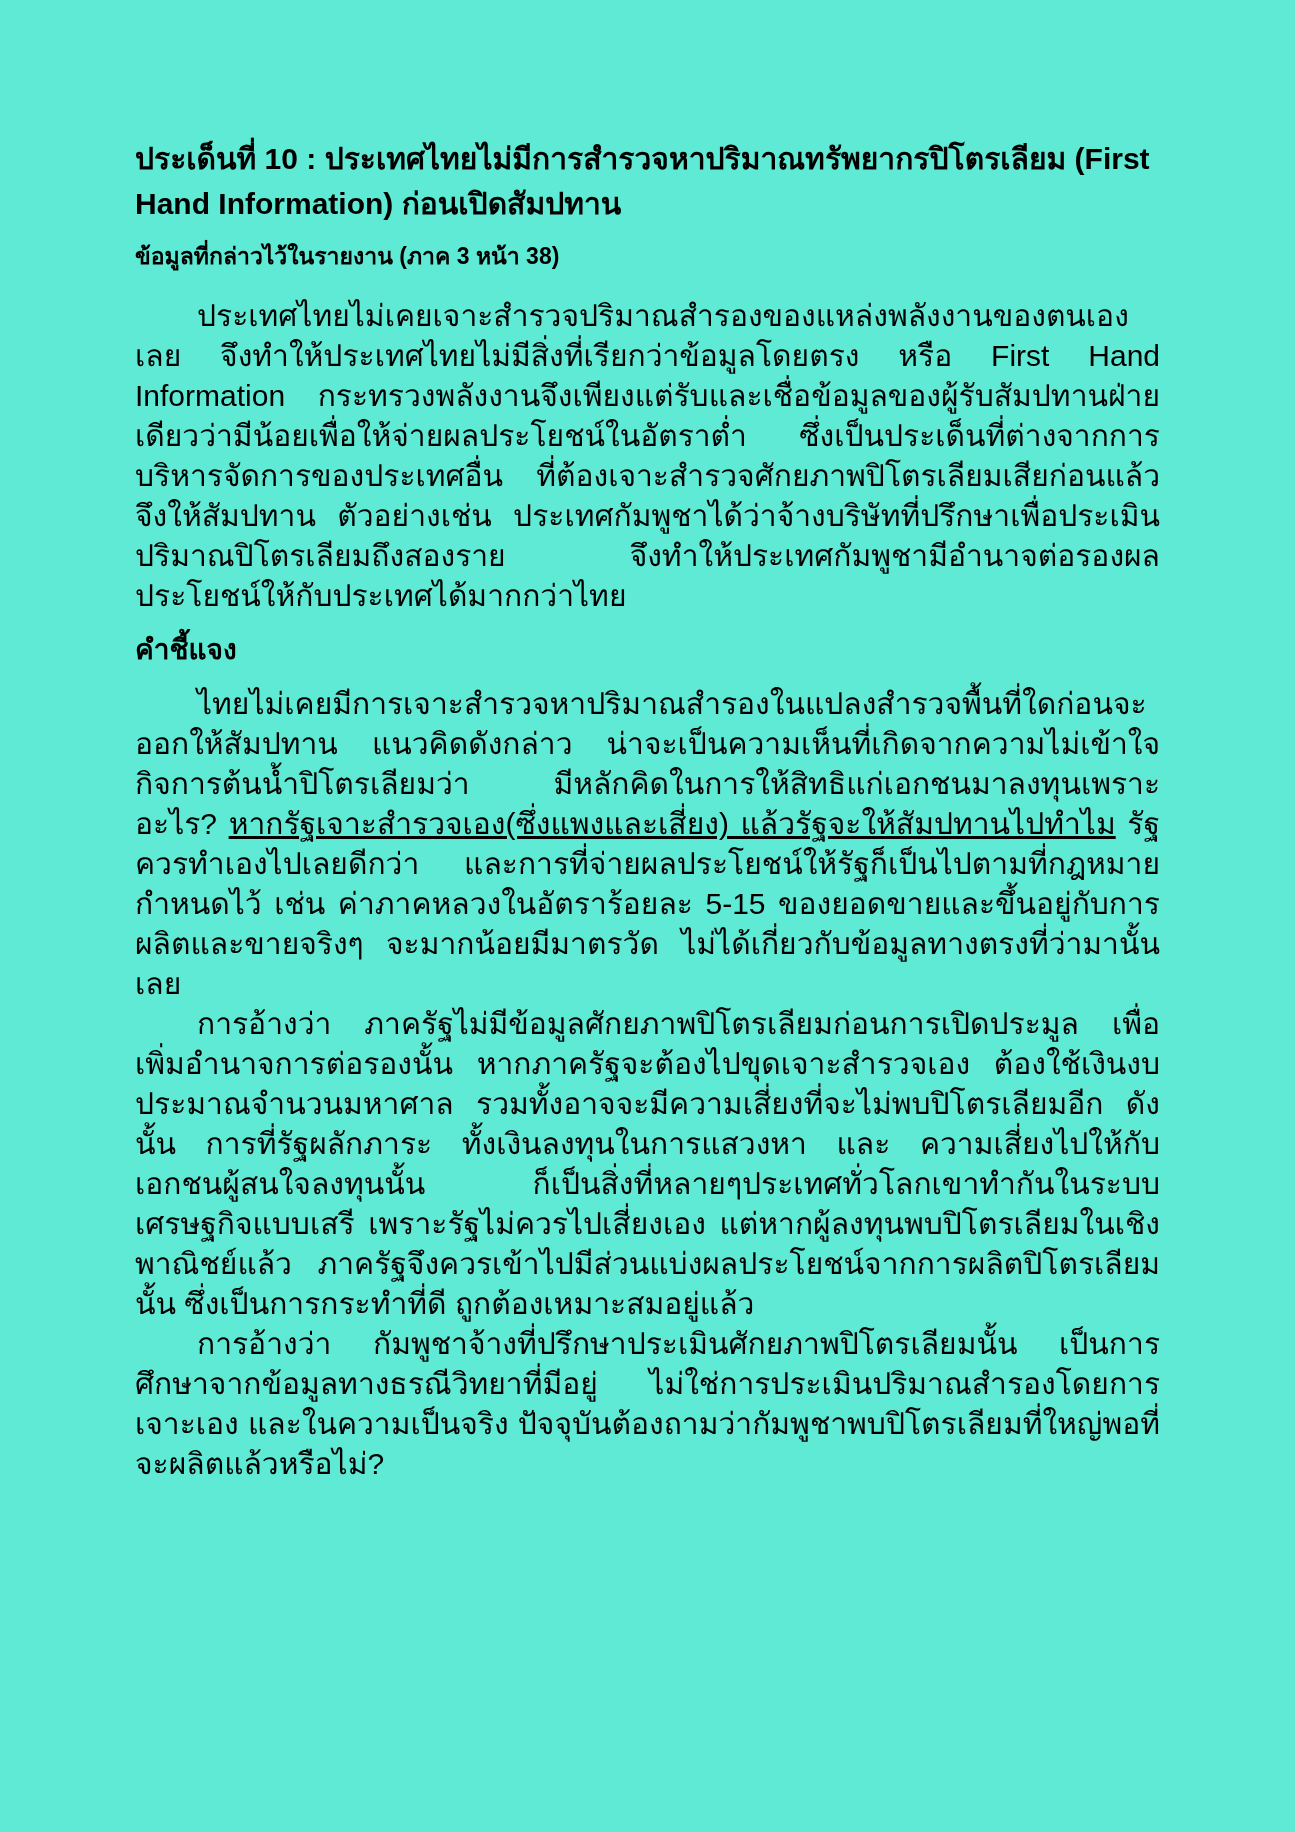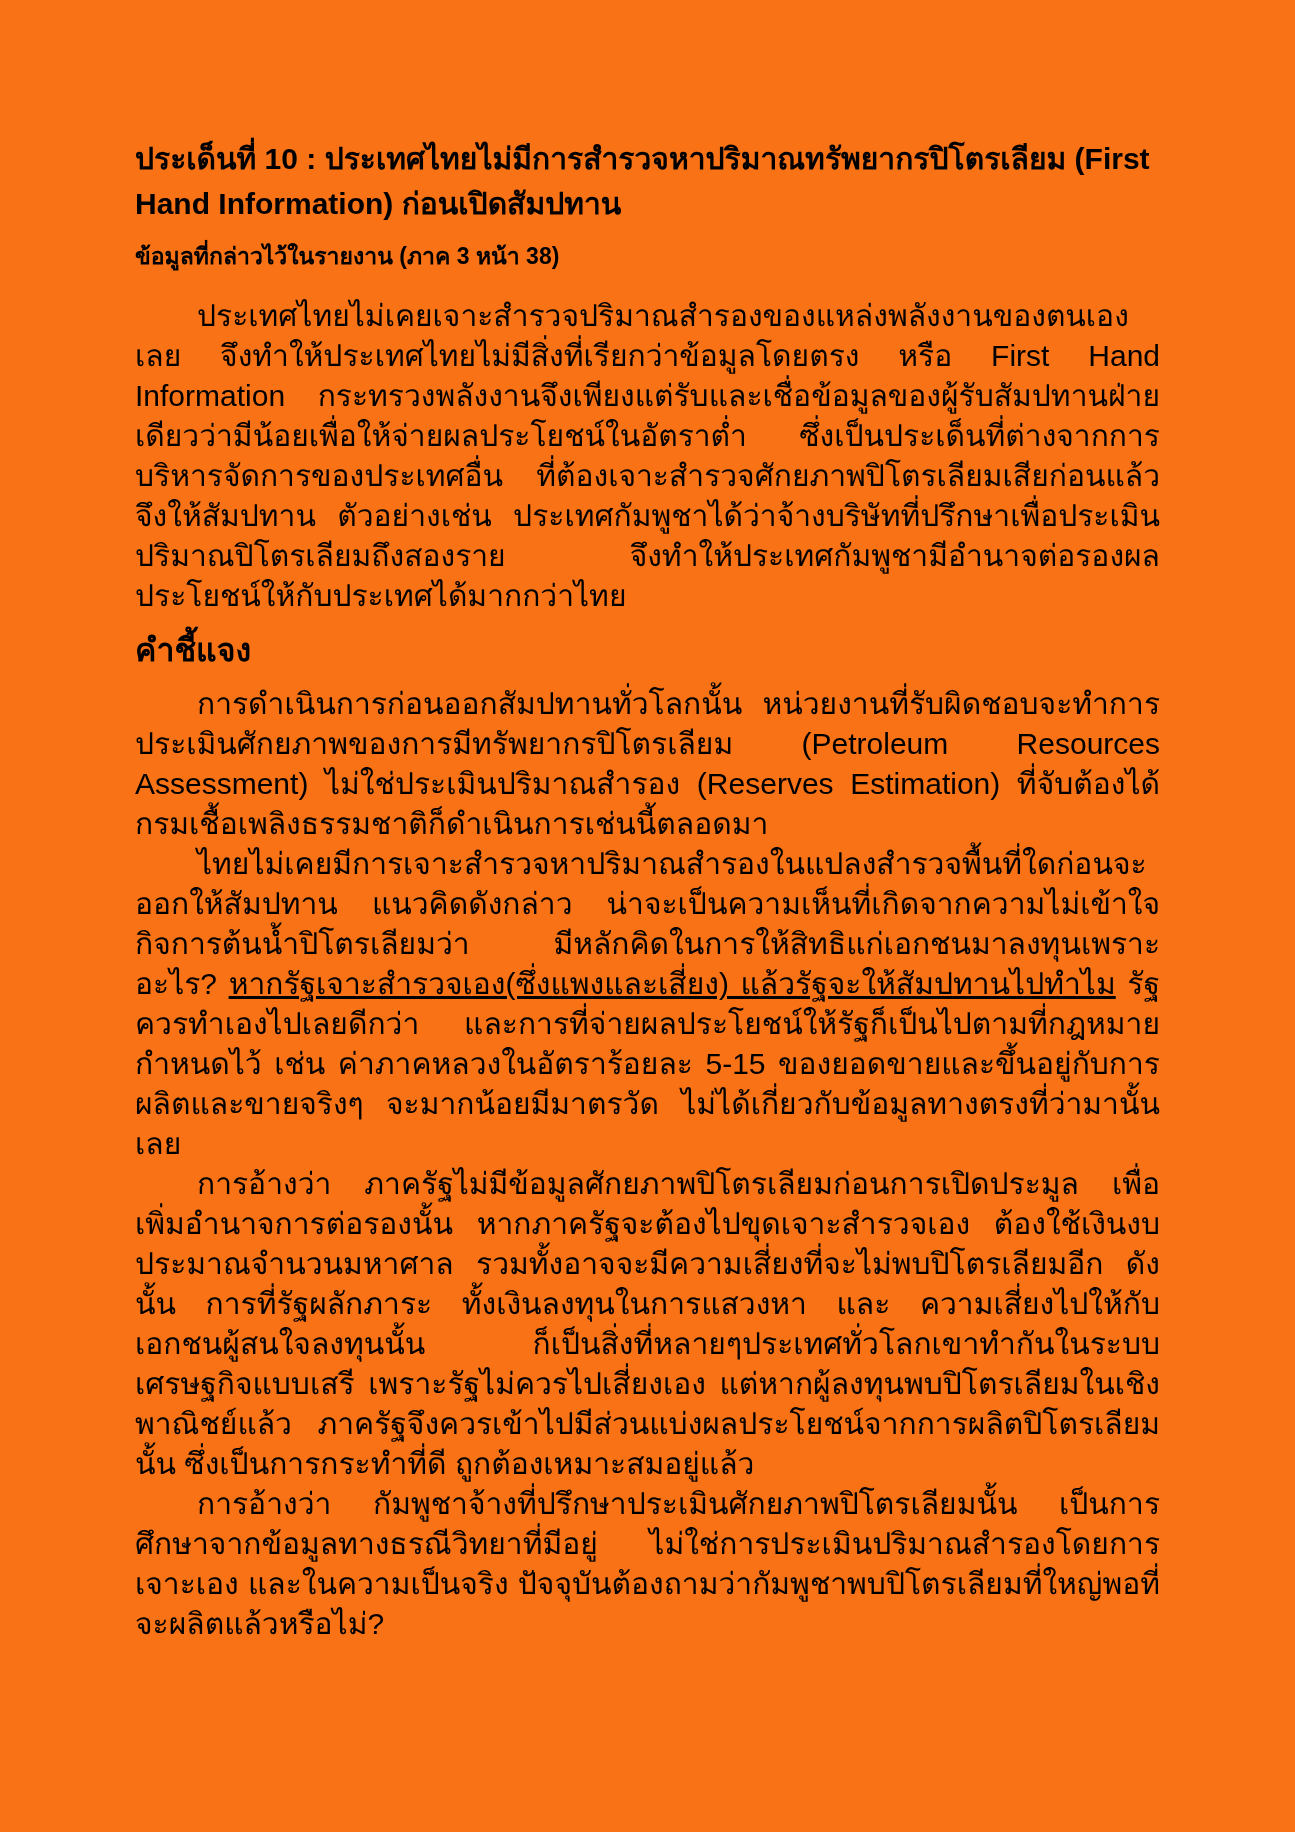--- a/index.html
+++ b/index.html
@@ -1,20 +1,20 @@
 <!DOCTYPE html>
 <html lang="th"><head>
 <meta charset="utf-8">
 <style>
   * { margin: 0; padding: 0; box-sizing: border-box; }
   html, body { background: #ffffff; }
   .page {
     width: 1295px;
     height: 1832px;
-    background: #f97316;
+    background: #5eead4;
     color: #000000;
     font-family: "Liberation Sans", "DejaVu Sans", sans-serif;
     padding: 136px 135px 0 135px;
     overflow: hidden;
   }
   .doc-title {
     font-size: 30px;
     font-weight: bold;
     line-height: 45px;
     text-align: left;
@@ -28,21 +28,21 @@
     margin-bottom: 22px;
   }
   .body-para {
     font-size: 30px;
     line-height: 40px;
     text-align: justify;
     text-indent: 62px;
     margin: 0;
   }
   .section-heading {
-    font-size: 32px;
+    font-size: 28px;
     font-weight: bold;
     line-height: 44px;
     margin-top: 12px;
     margin-bottom: 12px;
   }
   .underlined {
     text-decoration: underline;
   }
 </style>
 </head>
@@ -51,21 +51,20 @@
 <div class="page">
 
   <h1 class="doc-title">ประเด็นที่ 10 : ประเทศไทยไม่มีการสำรวจหาปริมาณทรัพยากรปิโตรเลียม (First Hand Information) ก่อนเปิดสัมปทาน</h1>
 
   <div class="report-ref">ข้อมูลที่กล่าวไว้ในรายงาน (ภาค 3 หน้า 38)</div>
 
   <p class="body-para">ประเทศไทยไม่เคยเจาะสำรวจปริมาณสำรองของแหล่งพลังงานของตนเองเลย จึงทำให้ประเทศไทยไม่มีสิ่งที่เรียกว่าข้อมูลโดยตรง หรือ First Hand Information กระทรวงพลังงานจึงเพียงแต่รับและเชื่อข้อมูลของผู้รับสัมปทานฝ่ายเดียวว่ามีน้อยเพื่อให้จ่ายผลประโยชน์ในอัตราต่ำ ซึ่งเป็นประเด็นที่ต่างจากการบริหารจัดการของประเทศอื่น ที่ต้องเจาะสำรวจศักยภาพปิโตรเลียมเสียก่อนแล้วจึงให้สัมปทาน ตัวอย่างเช่น ประเทศกัมพูชาได้ว่าจ้างบริษัทที่ปรึกษาเพื่อประเมินปริมาณปิโตรเลียมถึงสองราย จึงทำให้ประเทศกัมพูชามีอำนาจต่อรองผลประโยชน์ให้กับประเทศได้มากกว่าไทย</p>
 
   <h2 class="section-heading">คำชี้แจง</h2>
 
-  <p class="body-para">การดำเนินการก่อนออกสัมปทานทั่วโลกนั้น หน่วยงานที่รับผิดชอบจะทำการประเมินศักยภาพของการมีทรัพยากรปิโตรเลียม (Petroleum Resources Assessment) ไม่ใช่ประเมินปริมาณสำรอง (Reserves Estimation) ที่จับต้องได้ กรมเชื้อเพลิงธรรมชาติก็ดำเนินการเช่นนี้ตลอดมา</p>
 
   <p class="body-para"><span>ไทยไม่เคยมีการเจาะสำรวจหาปริมาณสำรองในแปลงสำรวจพื้นที่ใดก่อนจะออกให้สัมปทาน แนวคิดดังกล่าว น่าจะเป็นความเห็นที่เกิดจากความไม่เข้าใจกิจการต้นน้ำปิโตรเลียมว่า มีหลักคิดในการให้สิทธิแก่เอกชนมาลงทุนเพราะอะไร? </span><span class="underlined">หากรัฐเจาะสำรวจเอง(ซึ่งแพงและเสี่ยง) แล้วรัฐจะให้สัมปทานไปทำไม</span><span> รัฐควรทำเองไปเลยดีกว่า และการที่จ่ายผลประโยชน์ให้รัฐก็เป็นไปตามที่กฎหมายกำหนดไว้ เช่น ค่าภาคหลวงในอัตราร้อยละ 5-15 ของยอดขายและขึ้นอยู่กับการผลิตและขายจริงๆ จะมากน้อยมีมาตรวัด ไม่ได้เกี่ยวกับข้อมูลทางตรงที่ว่ามานั้นเลย</span></p>
 
   <p class="body-para">การอ้างว่า ภาครัฐไม่มีข้อมูลศักยภาพปิโตรเลียมก่อนการเปิดประมูล เพื่อเพิ่มอำนาจการต่อรองนั้น หากภาครัฐจะต้องไปขุดเจาะสำรวจเอง ต้องใช้เงินงบประมาณจำนวนมหาศาล รวมทั้งอาจจะมีความเสี่ยงที่จะไม่พบปิโตรเลียมอีก ดังนั้น การที่รัฐผลักภาระ ทั้งเงินลงทุนในการแสวงหา และ ความเสี่ยงไปให้กับเอกชนผู้สนใจลงทุนนั้น ก็เป็นสิ่งที่หลายๆประเทศทั่วโลกเขาทำกันในระบบเศรษฐกิจแบบเสรี เพราะรัฐไม่ควรไปเสี่ยงเอง แต่หากผู้ลงทุนพบปิโตรเลียมในเชิงพาณิชย์แล้ว ภาครัฐจึงควรเข้าไปมีส่วนแบ่งผลประโยชน์จากการผลิตปิโตรเลียมนั้น ซึ่งเป็นการกระทำที่ดี ถูกต้องเหมาะสมอยู่แล้ว</p>
 
   <p class="body-para">การอ้างว่า กัมพูชาจ้างที่ปรึกษาประเมินศักยภาพปิโตรเลียมนั้น เป็นการศึกษาจากข้อมูลทางธรณีวิทยาที่มีอยู่ ไม่ใช่การประเมินปริมาณสำรองโดยการเจาะเอง และในความเป็นจริง ปัจจุบันต้องถามว่ากัมพูชาพบปิโตรเลียมที่ใหญ่พอที่จะผลิตแล้วหรือไม่?</p>
 
 </div>
 
 </body></html>

